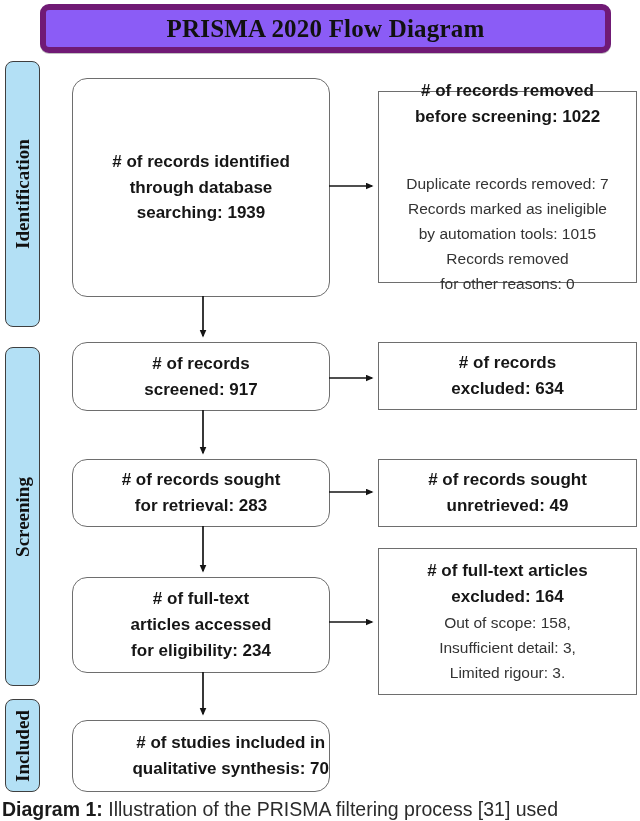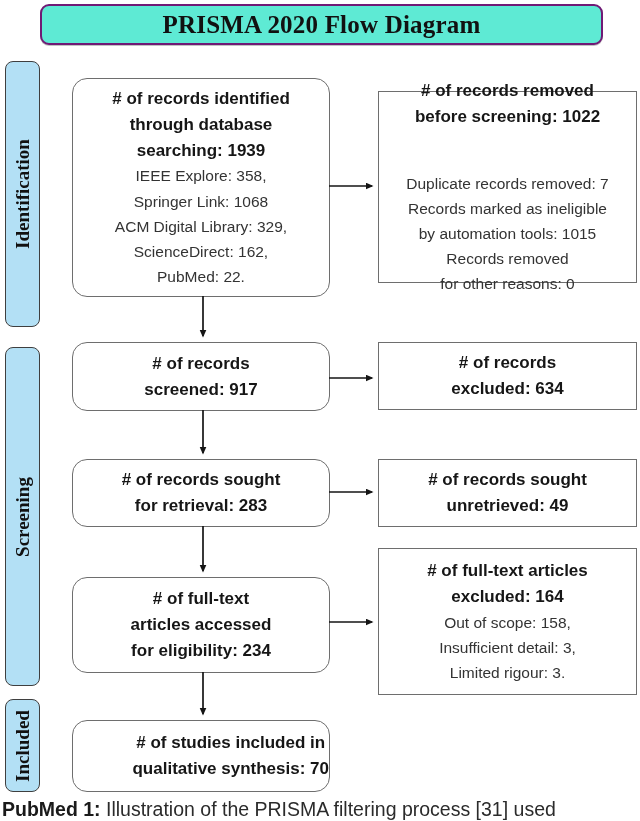--- a/index.html
+++ b/index.html
@@ -13,22 +13,22 @@
     width: 640px;
     height: 821px;
     overflow: hidden;
     background: #ffffff;
   }
   
   .title-box {
     position: absolute;
     left: 40px; top: 4px;
     width: 559px; height: 37px;
-    background: #5eead4;
-    border: 2px solid #701a75;
+    background: #8b5cf6;
+    border: 6px solid #701a75;
     border-radius: 9px;
     box-shadow: 0 1px 0 rgba(120,120,120,.45);
     display: flex; align-items: center; justify-content: center;
     font-family: "Liberation Serif", "DejaVu Serif", serif;
     font-weight: bold;
     font-size: 25px;
     color: #111;
     letter-spacing: .2px;
   }
   
@@ -121,21 +121,20 @@
   </div>
   <div class="stage" id="stage-screening">
     <span class="stage-text">Screening</span>
   </div>
   <div class="stage" id="stage-included">
     <span class="stage-text">Included</span>
   </div>
 
   <div class="box col-left" id="box-identified">
     <div class="hdr"># of records identified<br>through database<br>searching: 1939</div>
-    <div class="det">IEEE Explore: 358,<br>Springer Link: 1068<br>ACM Digital Library: 329,<br>ScienceDirect: 162,<br>PubMed: 22.</div>
   </div>
 
   <div class="box col-right" id="box-removed">
     <div class="hdr"># of records removed<br>before screening: 1022</div>
     <div class="det">Duplicate records removed: 7<br>Records marked as ineligible<br>by automation tools: 1015<br>Records removed<br>for other reasons: 0</div>
   </div>
 
   <div class="box col-left" id="box-screened">
     <div class="hdr"># of records<br>screened: 917</div>
   </div>
@@ -177,17 +176,17 @@
     <line x1="203" y1="526" x2="203" y2="571" marker-end="url(#ah)"></line>
     <line x1="203" y1="672" x2="203" y2="714" marker-end="url(#ah)"></line>
 
     <line x1="329" y1="186" x2="372" y2="186" marker-end="url(#ah)"></line>
     <line x1="329" y1="378" x2="372" y2="378" marker-end="url(#ah)"></line>
     <line x1="329" y1="492" x2="372" y2="492" marker-end="url(#ah)"></line>
     <line x1="329" y1="622" x2="372" y2="622" marker-end="url(#ah)"></line>
   </svg>
 
   <div class="caption">
-    <span class="cap-label">PubMed 1:</span>
+    <span class="cap-label">Diagram 1:</span>
     <span>Illustration of the PRISMA filtering process [31] used</span>
   </div>
 
 </div>
 
 </body></html>

